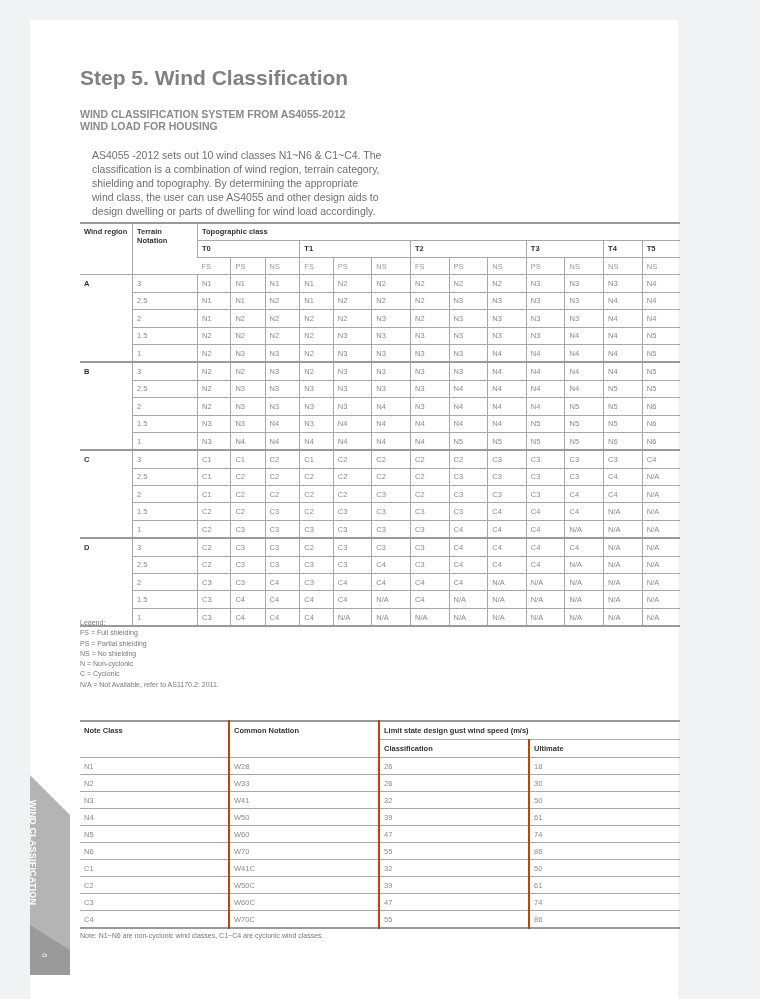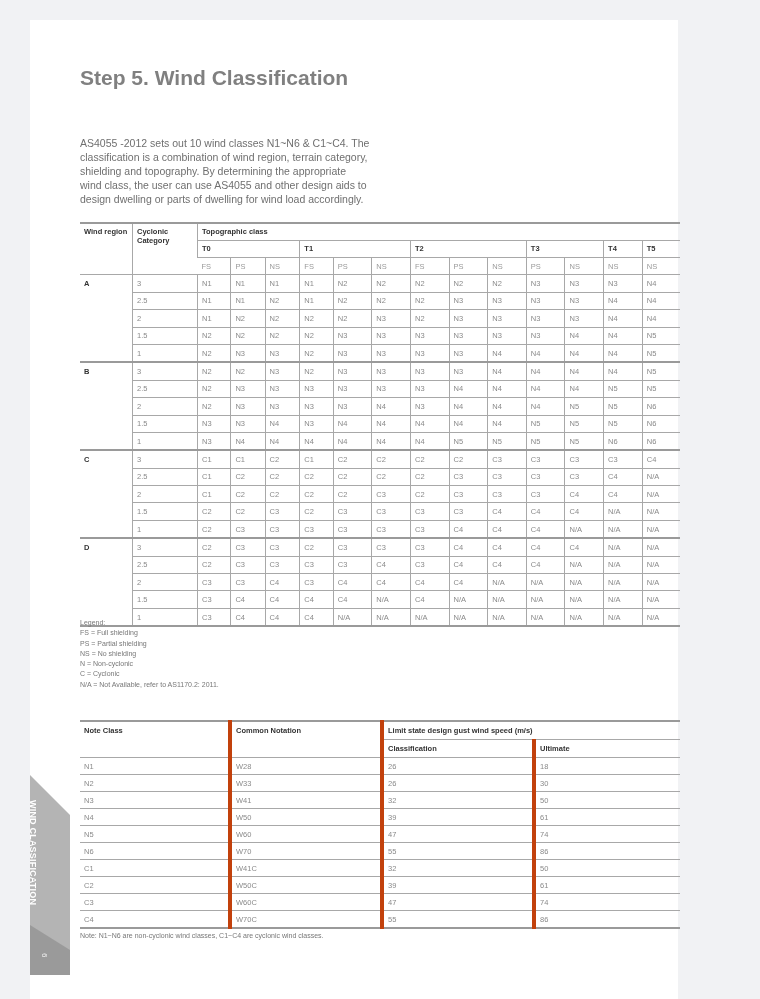--- a/index.html
+++ b/index.html
@@ -1,52 +1,56 @@
 <!DOCTYPE html>
 <html><head>
 <meta charset="utf-8">
 <style>
   html,body{margin:0;padding:0;}
   body{width:760px;height:999px;background:#f1f2f4;font-family:"Liberation Sans",sans-serif;position:relative;overflow:hidden;}
   .page{position:absolute;left:30px;top:20px;width:648px;height:990px;background:#ffffff;}
   .title{position:absolute;left:50px;top:46px;font-size:21px;font-weight:bold;color:#808080;margin:0;}
   .subtitle{position:absolute;left:50px;top:88px;font-size:10.5px;font-weight:bold;color:#8a8a8a;line-height:12px;margin:0;text-transform:uppercase;}
-  .intro{position:absolute;left:50px;top:116px;width:290px;font-size:10.5px;color:#6f6f6f;line-height:14px;margin:0;}
+  .intro{position:absolute;left:50px;top:116px;width:290px;font-size:10.5px;color:#6f6f6f;line-height:14px;margin:12px;}
   table{border-collapse:collapse;font-size:7.5px;color:#8a8a8a;}
   td,th{text-align:left;padding:0 4px;font-weight:normal;}
   .wt{position:absolute;left:50px;top:202px;width:600px;}
   .wt{border-top:2px solid #9a9a9a;border-bottom:2px solid #9a9a9a;}
   .wt td{height:16.4px;border-bottom:1px solid #a8a8a8;border-left:1px solid #a8a8a8;}
   .wt tr td:first-child{border-left:none;}
   .wt th{font-weight:bold;color:#333;font-size:7.5px;vertical-align:top;padding-top:3px;border-left:1px solid #a8a8a8;border-bottom:1px solid #a8a8a8;height:13px;}
   .wt th.first{border-left:none;}
   .wt td.region{font-weight:bold;color:#333;}
   .wt td.shield{color:#9a9a9a;}
   .legend{position:absolute;left:50px;top:598px;font-size:7px;color:#777;line-height:10.3px;}
   .ct{position:absolute;left:50px;top:700px;width:600px;border-top:2px solid #9a9a9a;border-bottom:2px solid #9a9a9a;}
   .ct td{height:16px;border-bottom:1px solid #a8a8a8;}
-  .ct td.c2,.ct td.c3,.ct th.c2,.ct th.c3{border-left:4px solid #c2410c;}
+  .ct td.c2,.ct td.c3,.ct th.c2,.ct th.c3{border-left:2px solid #c2410c;}
   .ct th{font-weight:bold;color:#333;font-size:7.5px;vertical-align:top;padding-top:4px;border-bottom:1px solid #a8a8a8;height:13px;}
   .note{position:absolute;left:50px;top:912px;font-size:7px;color:#777;}
   .tab{position:absolute;left:0;top:775px;width:70px;height:200px;}
   .tab-label{position:absolute;left:28px;top:800px;writing-mode:vertical-rl;font-size:9px;font-weight:bold;color:#fff;letter-spacing:0.2px;}
   .tab-num{position:absolute;left:40px;top:953px;font-size:8px;color:#eee;writing-mode:vertical-rl;}
 </style>
 </head>
 <body>
 
 <div class="page">
   <h1 class="title">Step 5. Wind Classification</h1>
+  <div class="subtitle">
+    <div>WIND CLASSIFICATION SYSTEM FROM AS4055-2012</div>
+    <div>WIND LOAD FOR HOUSING</div>
+  </div>
   <p class="intro">AS4055 -2012 sets out 10 wind classes N1~N6 &amp; C1~C4. The classification is a combination of wind region, terrain category, shielding and topography. By determining the appropriate wind class, the user can use AS4055 and other design aids to design dwelling or parts of dwelling for wind load accordingly.</p>
 
   <table class="wt">
     <thead>
       <tr>
         <th class="first" rowspan="3" style="width:44px">Wind region</th>
-        <th rowspan="3" style="width:56px">Cyclonic Category</th>
+        <th rowspan="3" style="width:56px">Terrain Notation</th>
         <th colspan="13">Topographic class</th>
       </tr>
       <tr id="topo-row">
           <th colspan="3">T0</th>
           <th colspan="3">T1</th>
           <th colspan="3">T2</th>
           <th colspan="2">T3</th>
           <th colspan="1">T4</th>
           <th colspan="1">T5</th>
         </tr>

